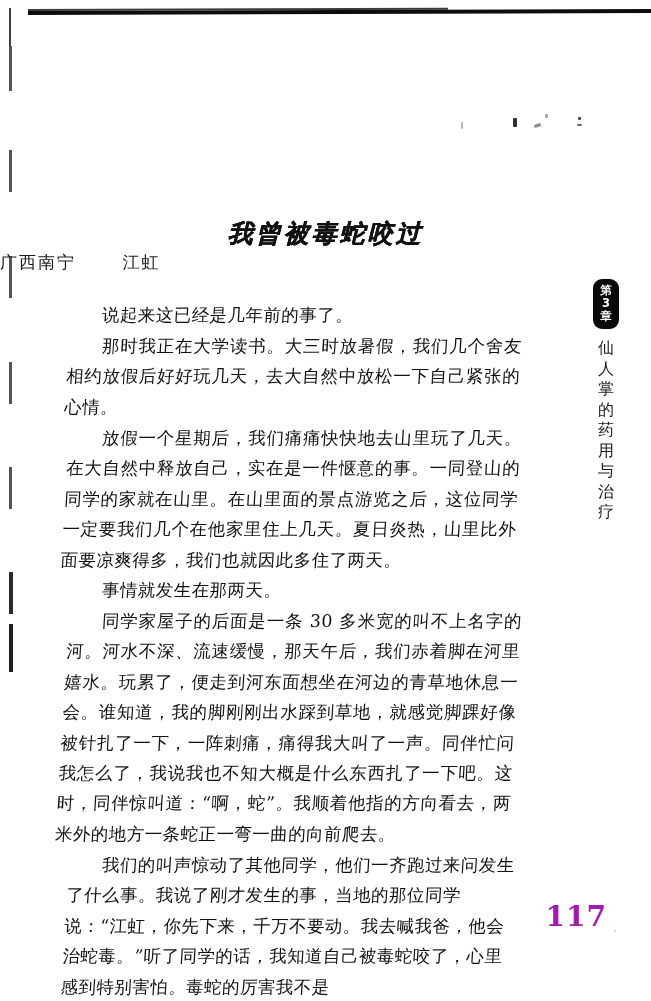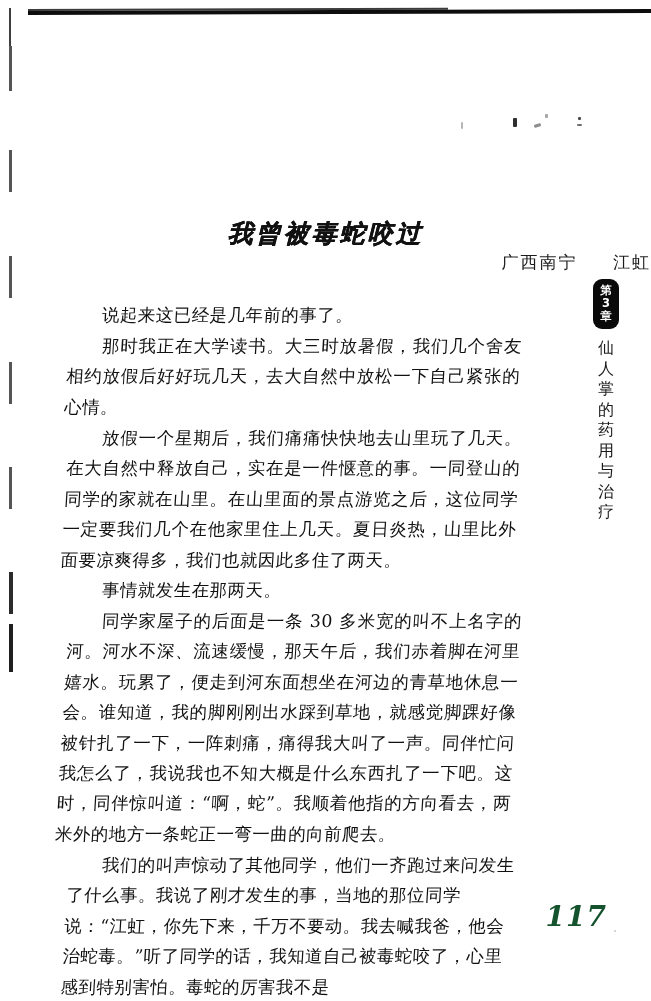--- a/index.html
+++ b/index.html
@@ -86,22 +86,22 @@
     letter-spacing: 3px;
     color: #111;
     text-shadow: 0.4px 0 0 #111, 0 0.4px 0 #222;
     font-style: italic;
   }
   .article-byline {
     position: absolute;
     left: 0;
     right: 0;
     top: 251px;
-    text-align: right;
-    font-family: Liberation Sans, sans-serif;
+    text-align: left;
+    font-family: Liberation Mono, monospace;
     font-size: 17px;
     letter-spacing: 2px;
     color: #1b1b1b;
   }
   .byline-sep { display: inline-block; width: 22px; }
 
   
   .body-col {
     position: absolute;
     left: 69px;
@@ -158,24 +158,23 @@
     letter-spacing: 0;
   }
   .chapter-vtext span { display: block; }
 
   
   .folio {
     position: absolute;
     right: 44px;
     top: 900px;
     font-family: "DejaVu Serif", "Liberation Serif", serif;
-    font-style: italic;
     font-weight: 700;
     font-size: 28px;
-    color: #14532d;
+    color: #a21caf;
     letter-spacing: 1px;
   }
 </style>
 </head>
 <body>
 
 <div class="page">
 
   <div class="scan-top-rule"></div>
   <div class="scan-left-rule"></div>

